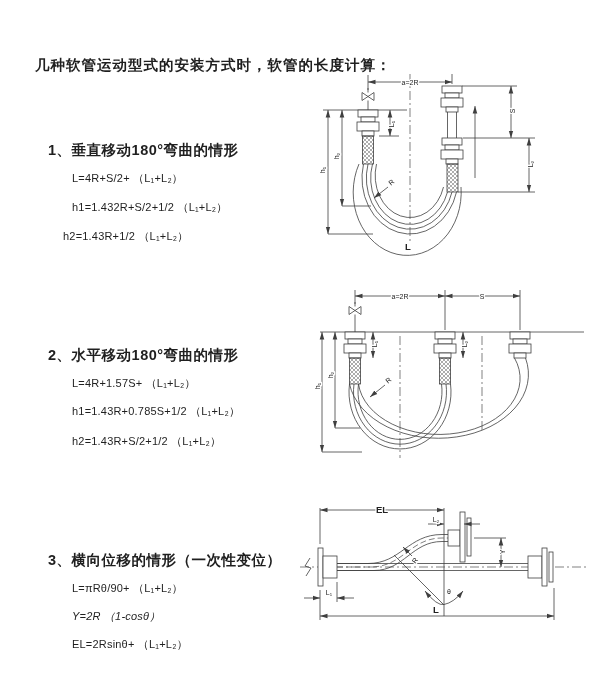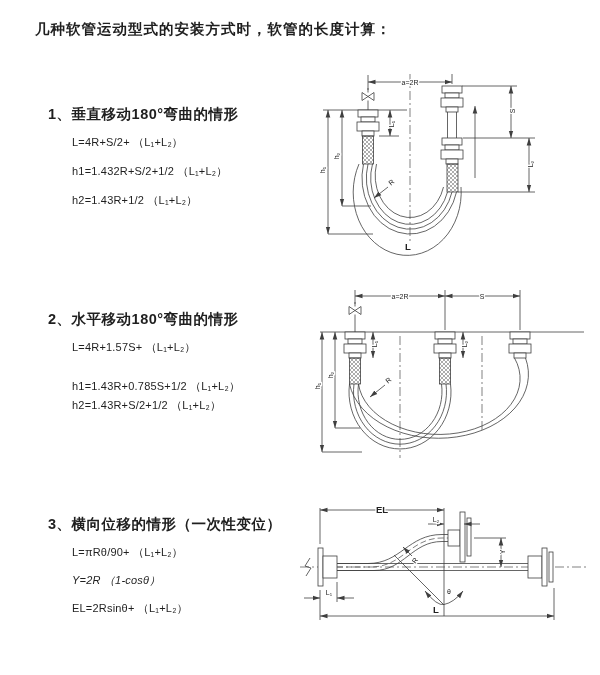--- a/index.html
+++ b/index.html
@@ -1,18 +1,18 @@
 <!DOCTYPE html>
 <html><head>
 <meta charset="utf-8">
 <style>
   html,body{margin:0;padding:0;background:#fff;}
   body{width:600px;height:675px;position:relative;overflow:hidden;
        font-family:"Liberation Sans","DejaVu Sans",sans-serif;color:#1f1f1f;}
-  .abs{position:absolute;}
+  .abs{position:absolute;margin-top:36px;}
   .title{font-size:14.5px;font-weight:700;letter-spacing:1px;}
   .heading{font-size:14.5px;font-weight:700;letter-spacing:0.5px;}
   .formula{font-size:11px;font-weight:400;letter-spacing:0.2px;}
   svg{position:absolute;overflow:visible;}
   svg .ln{stroke:#3f3f3f;stroke-width:0.8;fill:none;}
   svg .fw{stroke:#3f3f3f;stroke-width:0.8;fill:#fff;}
   svg .cl{stroke:#4a4a4a;stroke-width:0.7;fill:none;stroke-dasharray:9 3 2 3;}
   svg .hd{stroke:#4a4a4a;stroke-width:0.7;fill:none;stroke-dasharray:6 3;}
   svg text{font-family:"Liberation Sans","DejaVu Sans",sans-serif;fill:#222;
            paint-order:stroke;stroke:#fff;stroke-width:2.4px;stroke-linejoin:round;}
@@ -21,27 +21,27 @@
 </style>
 </head>
 <body>
 
 <div class="abs title" style="left:35px;top:20px;">几种软管运动型式的安装方式时，软管的长度计算：</div>
 
 <div>
   <div class="abs heading" style="left:48px;top:105px;">1、垂直移动180°弯曲的情形</div>
   <div class="abs formula" style="left:72px;top:135px;">L=4R+S/2+ （L₁+L₂）</div>
   <div class="abs formula" style="left:72px;top:164px;">h1=1.432R+S/2+1/2 （L₁+L₂）</div>
-  <div class="abs formula" style="left:72px;top:193px;">h2=1.43R+1/2 （L₁+L₂）</div>
+  <div class="abs formula" style="left:63px;top:193px;">h2=1.43R+1/2 （L₁+L₂）</div>
 </div>
 
 <div>
   <div class="abs heading" style="left:48px;top:310px;">2、水平移动180°弯曲的情形</div>
   <div class="abs formula" style="left:72px;top:340px;">L=4R+1.57S+ （L₁+L₂）</div>
-  <div class="abs formula" style="left:72px;top:379px;">h1=1.43R+0.785S+1/2 （L₁+L₂）</div>
+  <div class="abs formula" style="left:72px;top:368px;">h1=1.43R+0.785S+1/2 （L₁+L₂）</div>
   <div class="abs formula" style="left:72px;top:398px;">h2=1.43R+S/2+1/2 （L₁+L₂）</div>
 </div>
 
 <div>
   <div class="abs heading" style="left:48px;top:515px;text-align:right;">3、横向位移的情形（一次性变位）</div>
   <div class="abs formula" style="left:72px;top:545px;text-align:center;">L=πRθ/90+ （L₁+L₂）</div>
   <div class="abs formula" style="left:72px;top:573px;font-style:italic;">Y=2R （1-cosθ）</div>
   <div class="abs formula" style="left:72px;top:601px;">EL=2Rsinθ+ （L₁+L₂）</div>
 </div>
 

